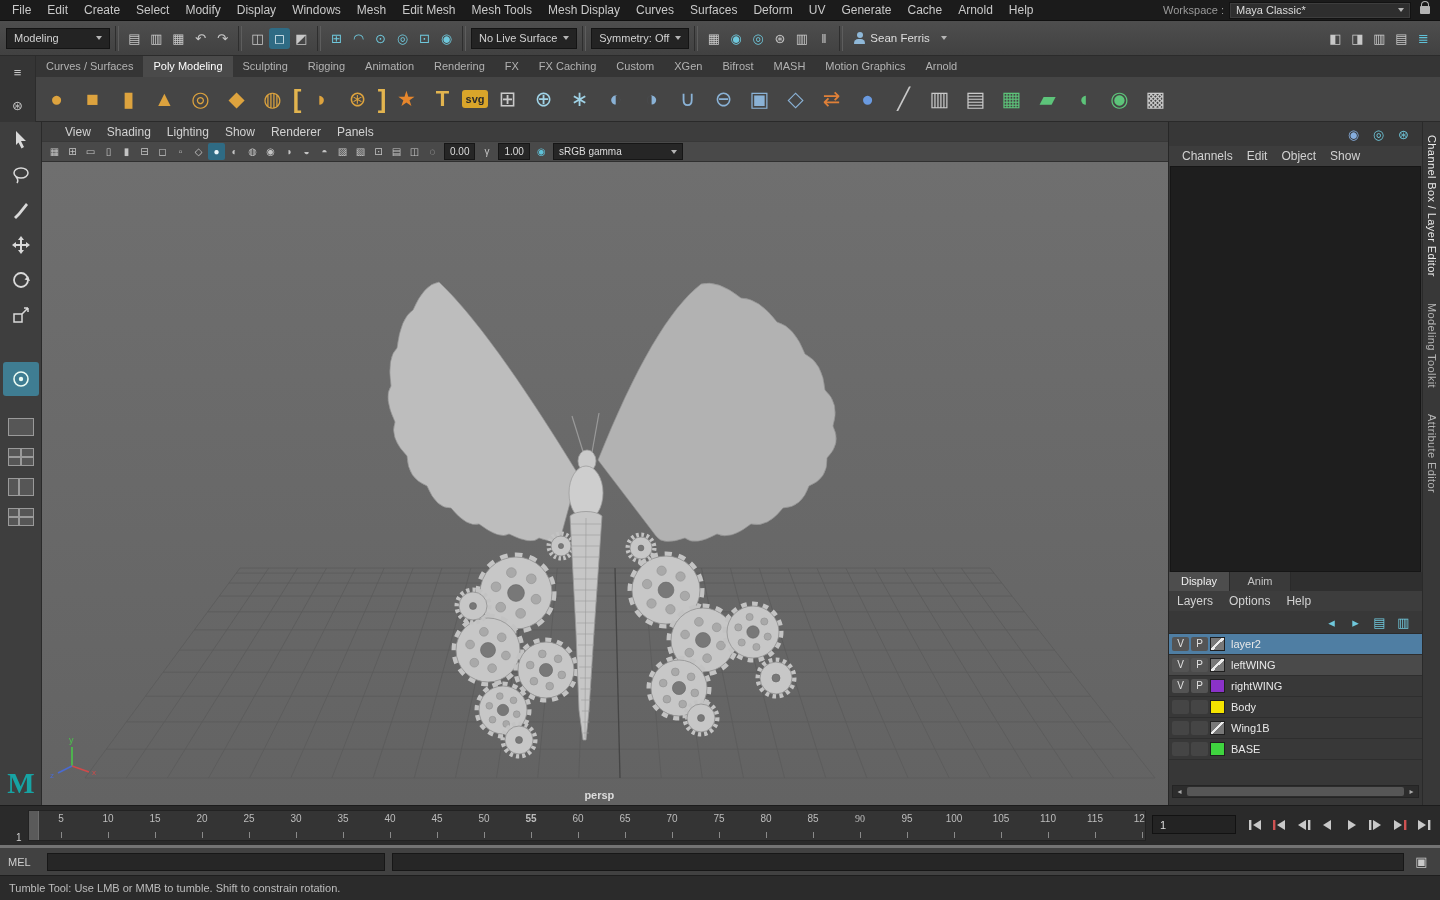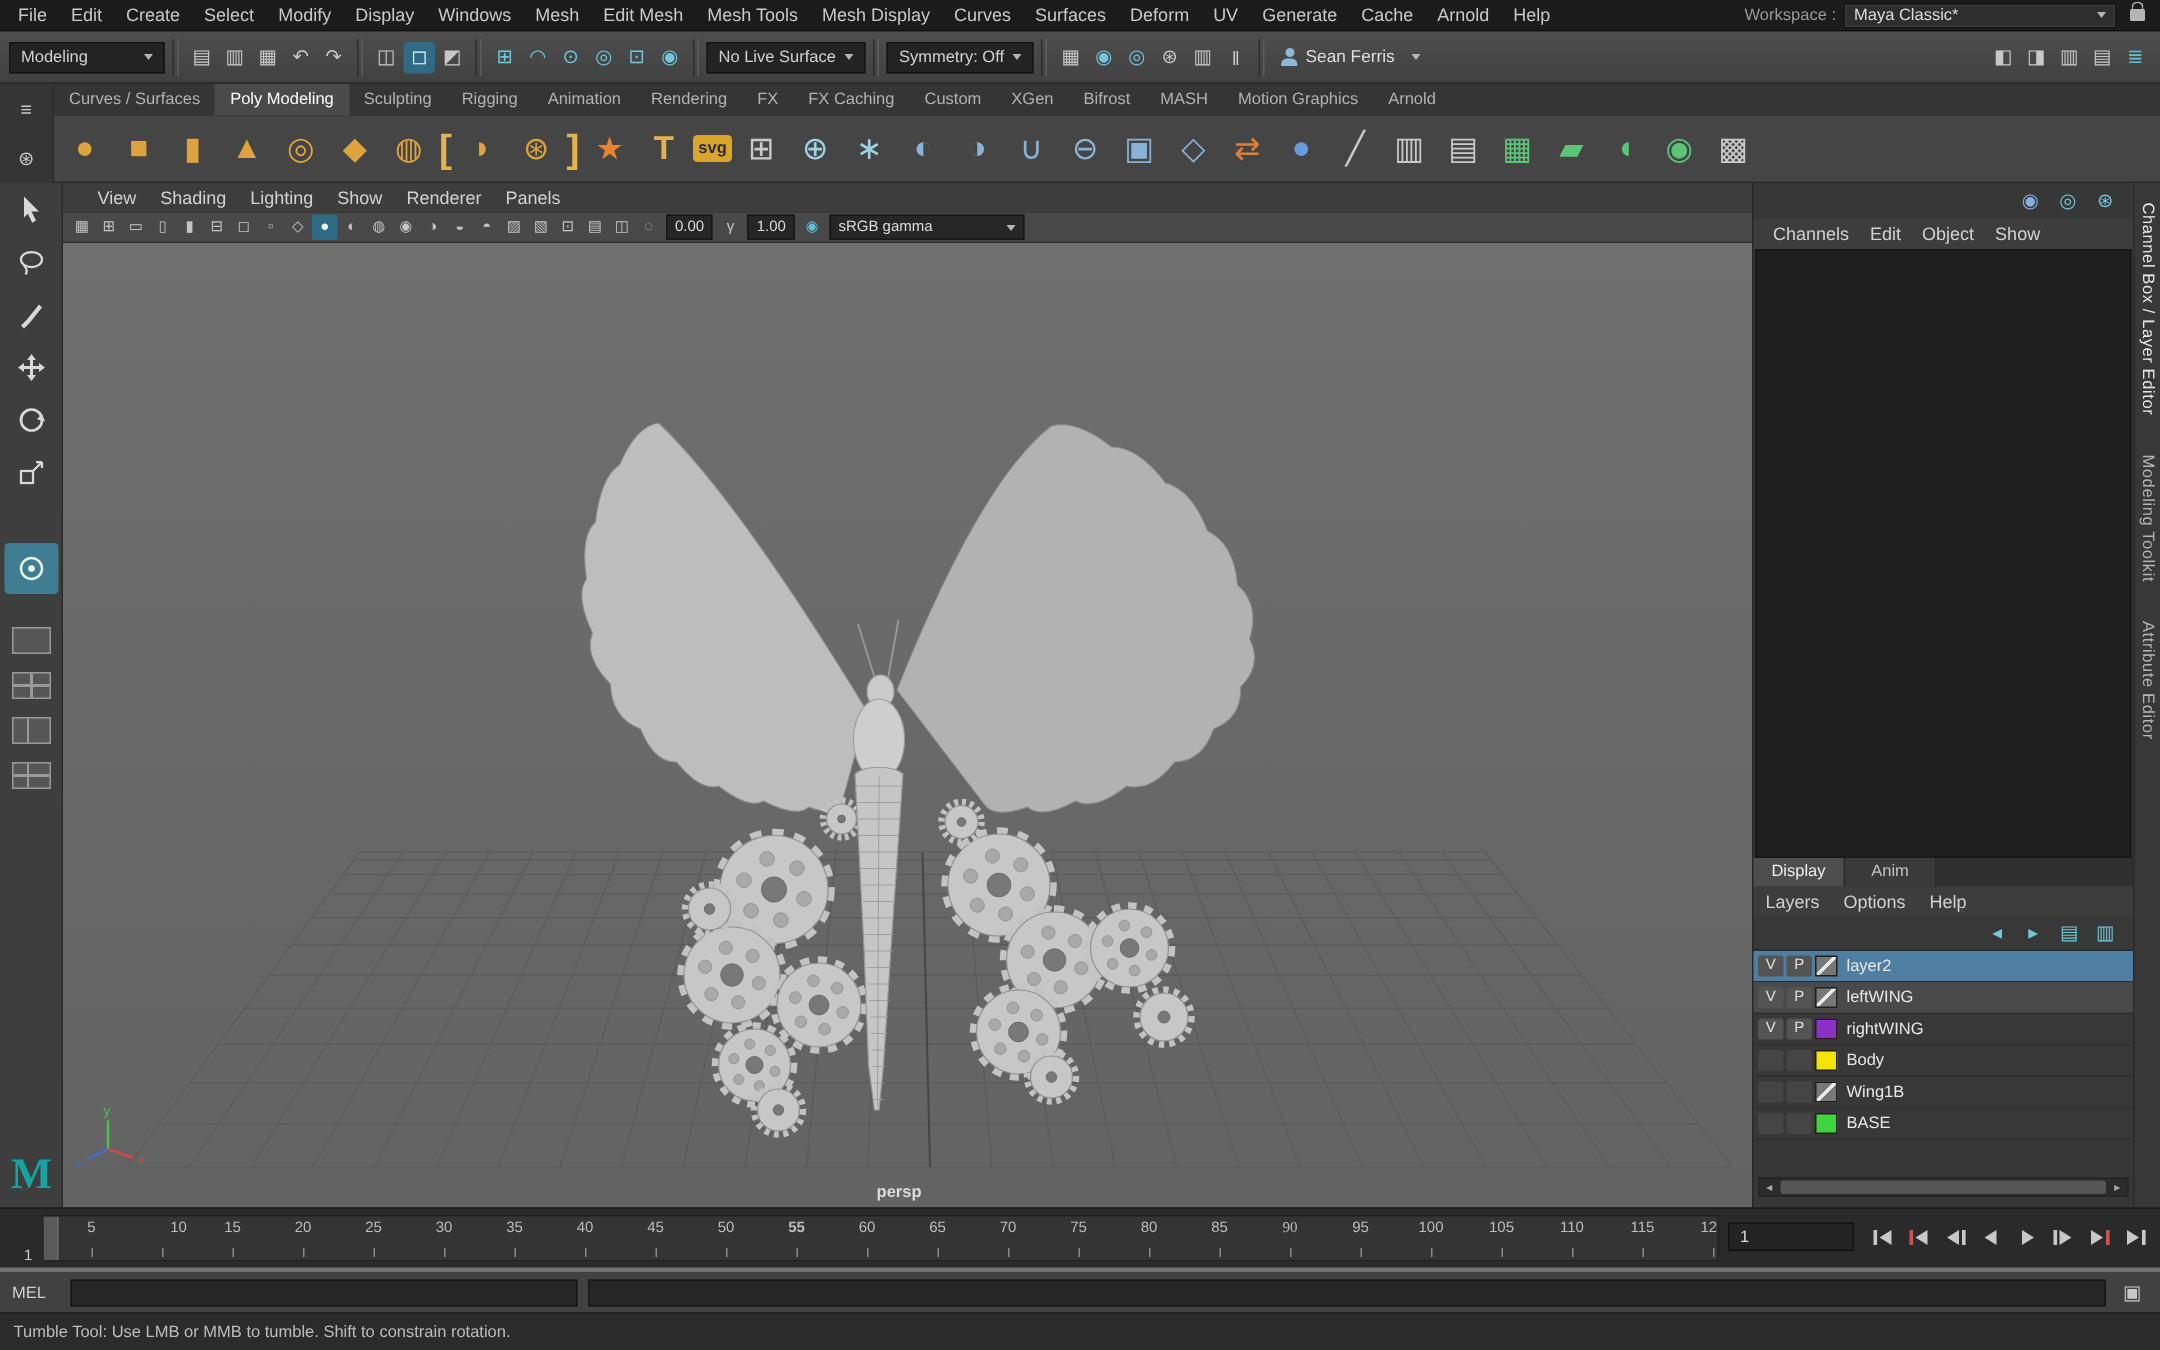--- a/index.html
+++ b/index.html
@@ -609,21 +609,21 @@
     <span class="side-label active">Channel Box / Layer Editor</span>
     <span class="side-label">Modeling Toolkit</span>
     <span class="side-label">Attribute Editor</span>
   </div>
 
 <div id="timeline">
   <div id="ruler">
     <div class="cfmarker"></div>
   <span class="ticklabel" style="left: 32px;">5</span>
       <i class="tickmark" style="left: 32px;"></i>
-      <span class="ticklabel" style="left: 79px; margin-left: 11px;">10</span>
+      <span class="ticklabel" style="left: 79px;">10</span>
       <i class="tickmark" style="left: 79px;"></i>
       <span class="ticklabel" style="left: 126px;">15</span>
       <i class="tickmark" style="left: 126px;"></i>
       <span class="ticklabel" style="left: 173px;">20</span>
       <i class="tickmark" style="left: 173px;"></i>
       <span class="ticklabel" style="left: 220px;">25</span>
       <i class="tickmark" style="left: 220px;"></i>
       <span class="ticklabel" style="left: 267px; text-align: right;">30</span>
       <i class="tickmark" style="left: 267px;"></i>
       <span class="ticklabel" style="left: 314px;">35</span>

